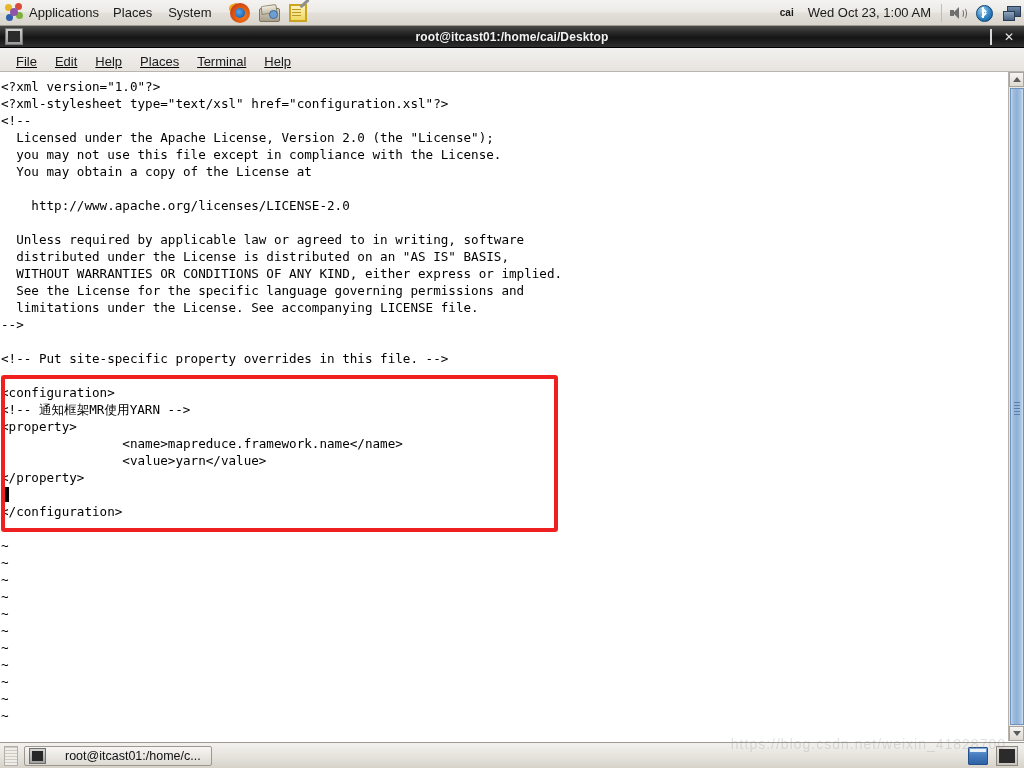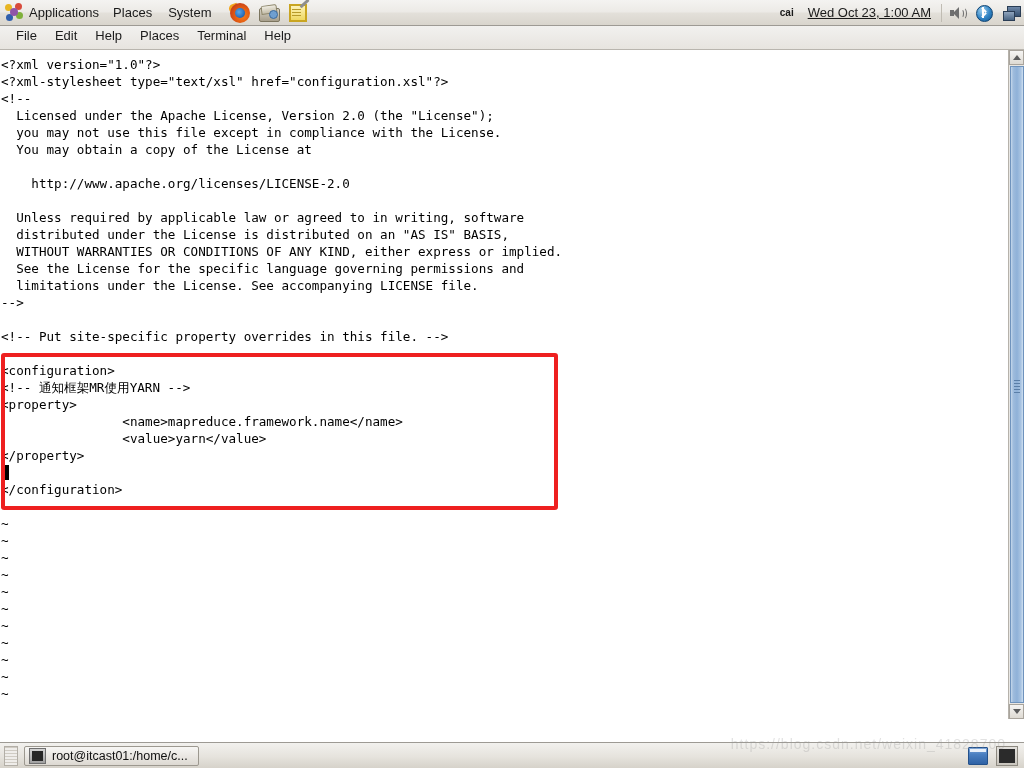--- a/index.html
+++ b/index.html
@@ -98,21 +98,21 @@
     background: linear-gradient(to bottom,#fdf3b8,#efd861);
     border:2px solid #c9a521; box-sizing:border-box;
   }
   .te-line{ position:absolute; background:#b79a2a; height:1px; left:5px; width:9px; }
   .te-pencil{
     position:absolute; right:-1px; top:0px; width:11px; height:3px;
     background:#8f8f8f; transform: rotate(-42deg); border-radius:1px;
   }
 
   .panel-user { font-weight: bold; font-size: 10px; padding: 0 14px 0 0; margin-left: 38px; }
-  .panel-clock { font-size: 13px; padding: 0 10px 0 0; text-decoration: underline; }
+  .panel-clock { font-size: 13px; padding: 0 10px 0 0; }
   .tray { display:flex; align-items:center; gap: 9px; padding-left: 6px; border-left: 1px solid #c0bcb3; }
   .tray-icon { width: 18px; height: 18px; position: relative; cursor: pointer; }
 
   .spk-box{ position:absolute; left:2px; top:6px; width:4px; height:6px; background:#6f6f6f; }
   .spk-cone{
     position:absolute; left:5px; top:3px; width:0; height:0;
     border-top:6px solid transparent; border-bottom:6px solid transparent; border-right:6px solid #6f6f6f;
   }
   .spk-wave{ position:absolute; border:1px solid #6f6f6f; border-radius:50%; border-left-color:transparent; border-top-color:transparent; border-bottom-color:transparent;}
   .spk-w1{ left:10px; top:5px; width:4px; height:7px;}
@@ -171,23 +171,24 @@
   }
   .win-buttons { margin-left:auto; display:flex; align-items:center; gap:12px; padding-right:10px; z-index:2;}
   .win-btn { color:#e6e6e6; font-size:12px; line-height:12px; cursor:pointer; font-family:"Liberation Sans", sans-serif;}
   .wb-min { width:9px; height:2px; background:#d8d8d8; margin-top:6px;}
   .wb-max { width:9px; height:9px; border:1.5px solid #d8d8d8; box-sizing:border-box;}
 
   #menubar {
     height: 24px;
     background: linear-gradient(to bottom,#f2f1ef,#e7e4df);
     border-bottom: 1px solid #b9b5ae;
-    display: flex; align-items: flex-start;
+    display: flex; align-items: flex-end;
     padding-left: 7px;
     box-sizing: border-box;
+    text-decoration: underline;
   }
   .mb-item {
     font-size: 13px; color: #1b1b1b;
     padding: 2px 9px;
     cursor: default;
     font-family: "Liberation Sans", sans-serif;
   }
 
   
   #term-area {
@@ -287,20 +288,21 @@
     height: 20px;
     padding: 0 10px 0 4px;
     background: linear-gradient(to bottom,#f7f6f4,#ddd9d2);
     border: 1px solid #9c988f;
     border-radius: 2px;
     font-size: 12.5px;
     color: #111;
     cursor: pointer;
     max-width: 214px;
     box-sizing: border-box;
+    gap: 13px;
   }
   #task-button .tb-ic {
     width: 15px; height: 14px; flex: none; margin-right: 6px;
     background: linear-gradient(to bottom,#d3d3d3,#a0a0a0);
     border: 1px solid #6f6f6f; position: relative;
   }
   #task-button .tb-ic::after{
     content:""; position:absolute; left:2px; top:2px; right:2px; bottom:2px; background:#262626;
   }
   #task-label { white-space: nowrap; overflow: hidden; }
@@ -395,20 +397,29 @@
       <span class="tray-icon">
         <span class="net-mon"></span>
           <span class="net-mon2"></span>
       </span>
     </span>
   </div>
 </div>
 
 <div id="terminal-window">
 
+  <div id="titlebar">
+    <span class="tb-icon"></span>
+    <span id="title-text">root@itcast01:/home/cai/Desktop</span>
+    <span class="win-buttons">
+      <span class="win-btn"><span class="wb-min"></span></span>
+      <span class="win-btn"><span class="wb-max"></span></span>
+      <span class="win-btn">✕</span>
+    </span>
+  </div>
 
   <div id="menubar">
     <span class="mb-item">File</span>
     <span class="mb-item">Edit</span>
     <span class="mb-item">Help</span>
     <span class="mb-item">Places</span>
     <span class="mb-item">Terminal</span>
     <span class="mb-item">Help</span>
   </div>
 

